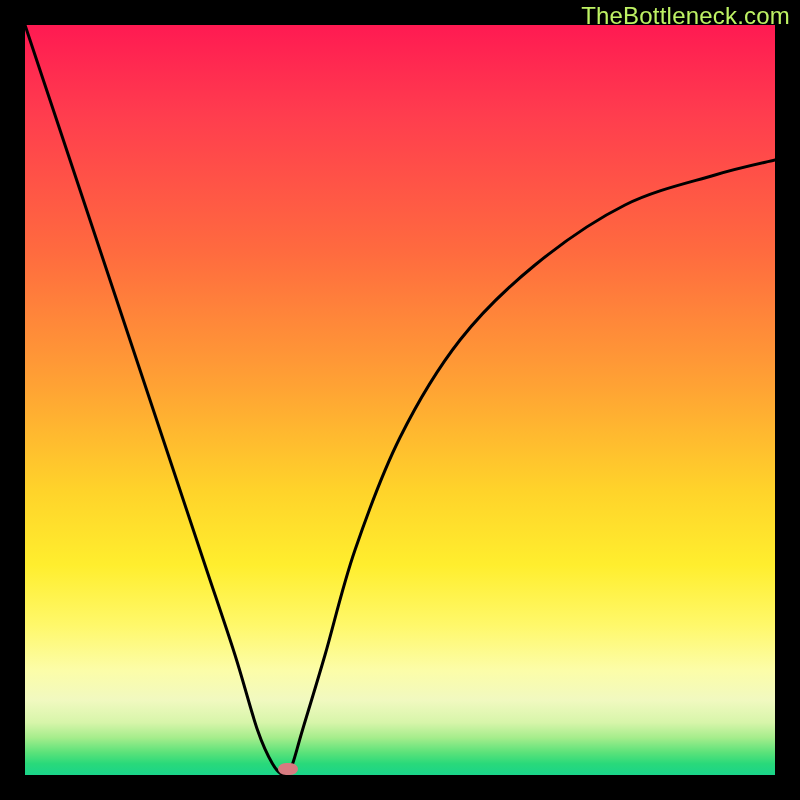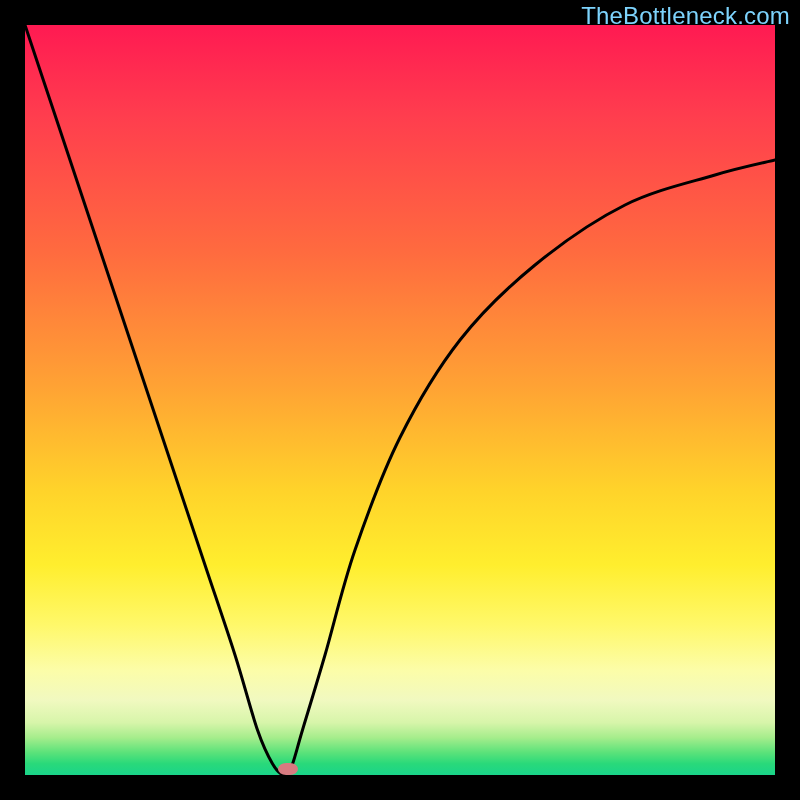--- a/index.html
+++ b/index.html
@@ -14,21 +14,21 @@
   .frame {
     position: relative;
     width: 800px;
     height: 800px;
     background: #000;
   }
   .watermark {
     position: absolute;
     top: 2px;
     right: 10px;
-    color: #7dd3fc;
+    color: #bef264;
     font-size: 24px;
     font-weight: 500;
     letter-spacing: 0.2px;
     z-index: 30;
     user-select: none;
   }
   .plot {
     position: absolute;
     left: 25px;
     top: 25px;

